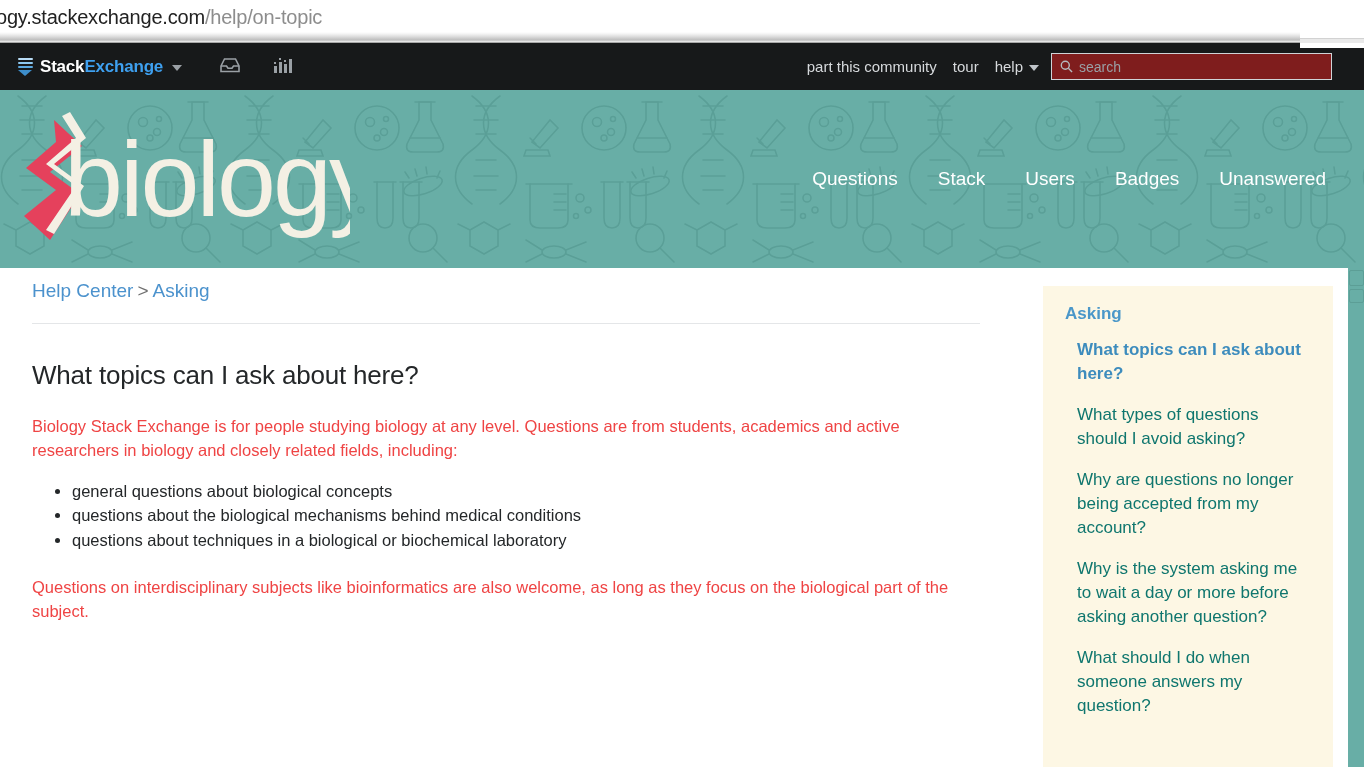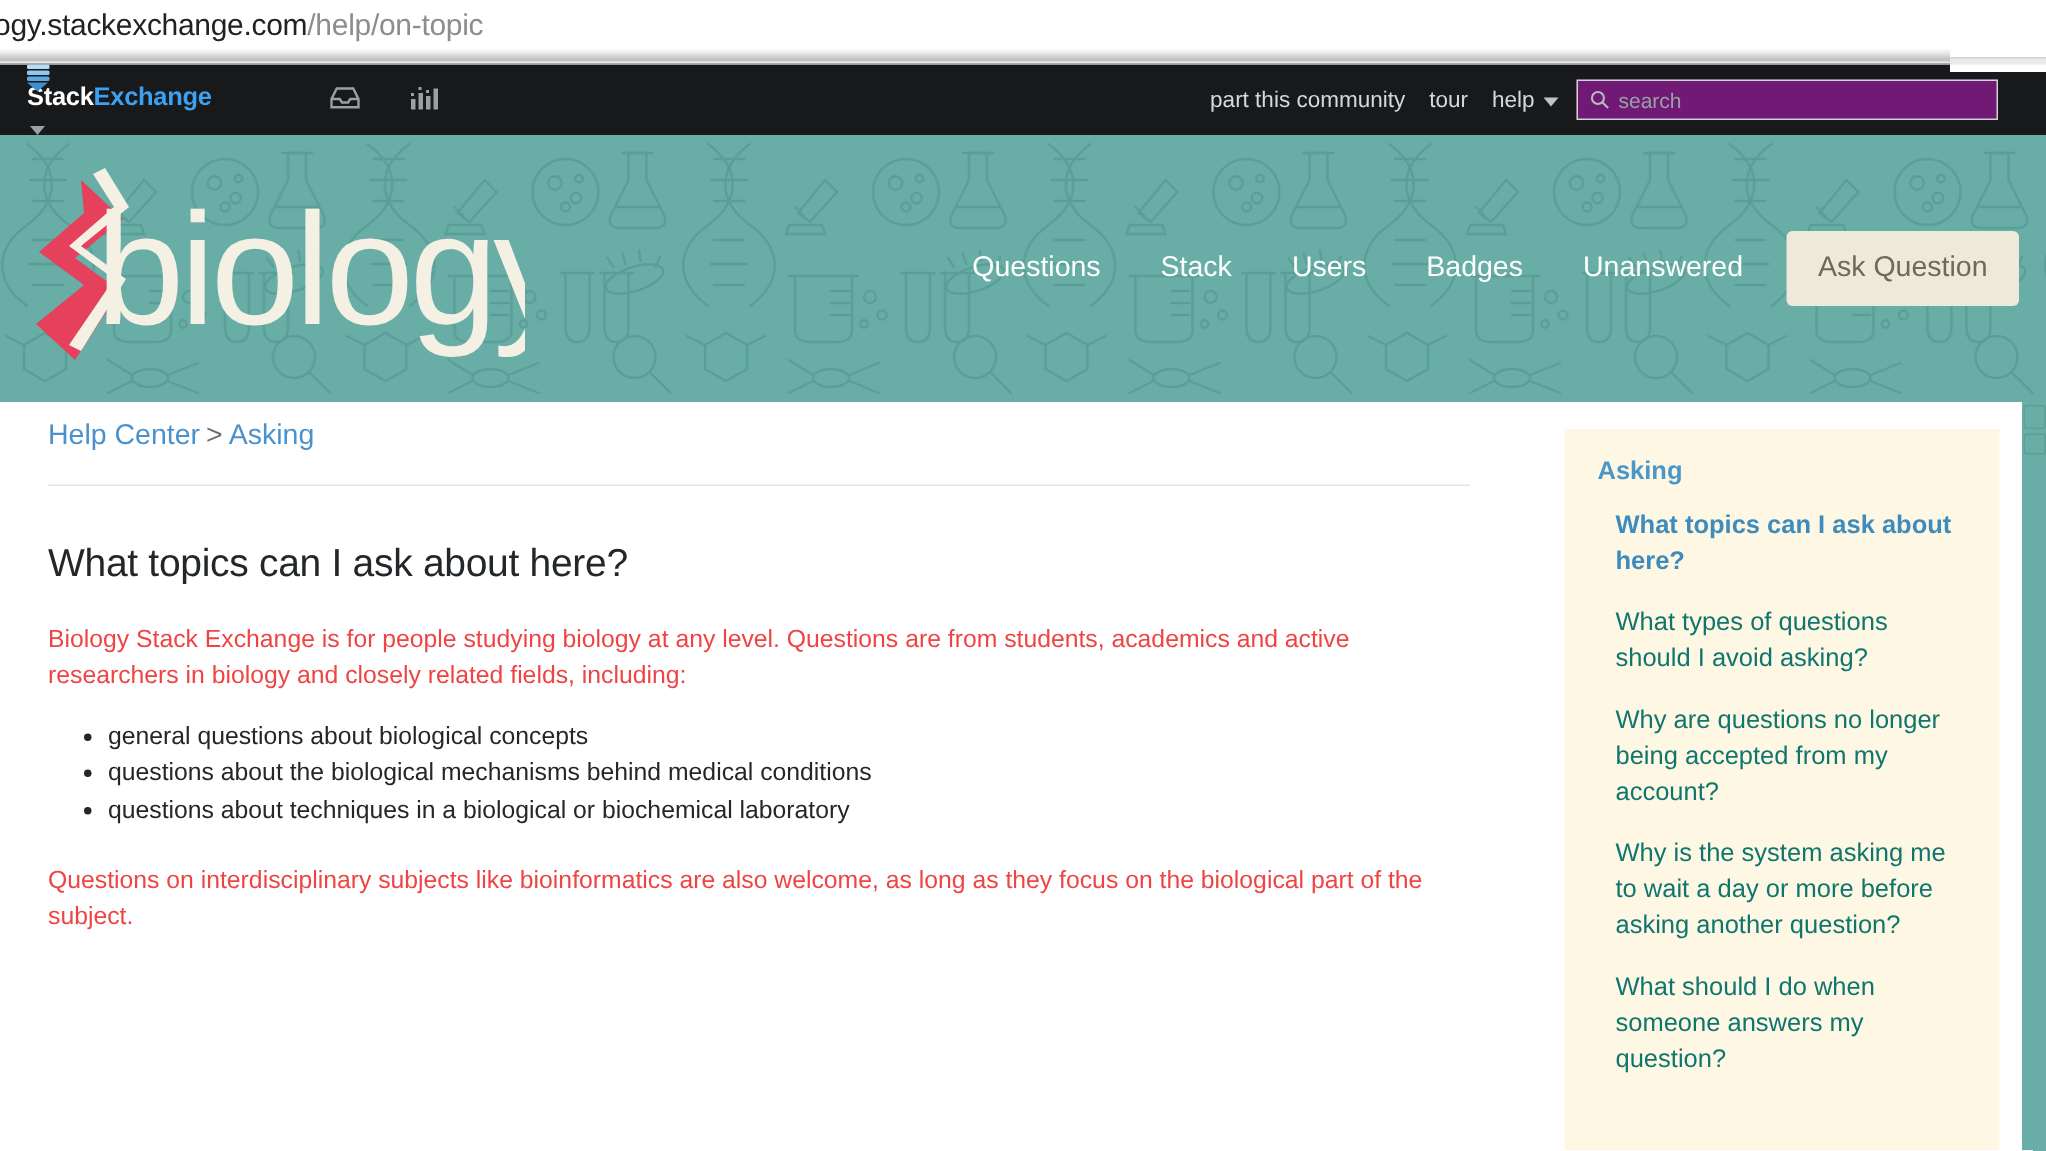--- a/index.html
+++ b/index.html
@@ -73,24 +73,23 @@
   }
   .topbar-inner {
     position: relative;
     height: 47px;
   }
   .se-logo {
     position: absolute;
     left: 18px; top: 0;
     height: 47px;
     display: flex;
-    align-items: flex-start;
+    align-items: center;
     gap: 7px;
     cursor: pointer;
-    flex-direction: column;
   }
   .se-stack-icon {
     width: 15px; height: 18px;
     position: relative;
     display: inline-block;
   }
   .se-stack-icon i {
     position: absolute; left: 0;
     width: 15px; height: 2.6px;
     background: #8fc8f0;
@@ -147,21 +146,21 @@
     display: flex;
     align-items: center;
     gap: 4px;
   }
   .topbar-link .se-caret { border-top-color: #bfc4c9; margin-top: 3px; }
 
   .search-wrap {
     position: absolute;
     right: 32px; top: 10px;
     width: 281px; height: 27px;
-    background: #701a75;
+    background: #7f1d1d;
     border: 1px solid #cfd3d7;
     display: flex;
     align-items: center;
     padding-left: 8px;
     cursor: text;
   }
   .search-glass {
     width: 13px; height: 13px;
     margin-right: 6px;
     flex: none;
@@ -476,21 +475,20 @@
 
       <text x="54" y="118" font-family="'Liberation Sans', sans-serif" font-size="106" font-weight="400" fill="#f4f0e4" letter-spacing="-3">biology</text>
     </svg>
 
     <div class="site-nav">
       <a>Questions</a>
       <a>Stack</a>
       <a>Users</a>
       <a>Badges</a>
       <a>Unanswered</a>
-      <a class="ask-btn">Ask Question</a>
     </div>
   </div>
 
   <div class="content-card">
 
     <div class="main-col">
 
       <div class="breadcrumb">
         <a>Help Center</a><span class="sep">&gt;</span><a>Asking</a>
       </div>

